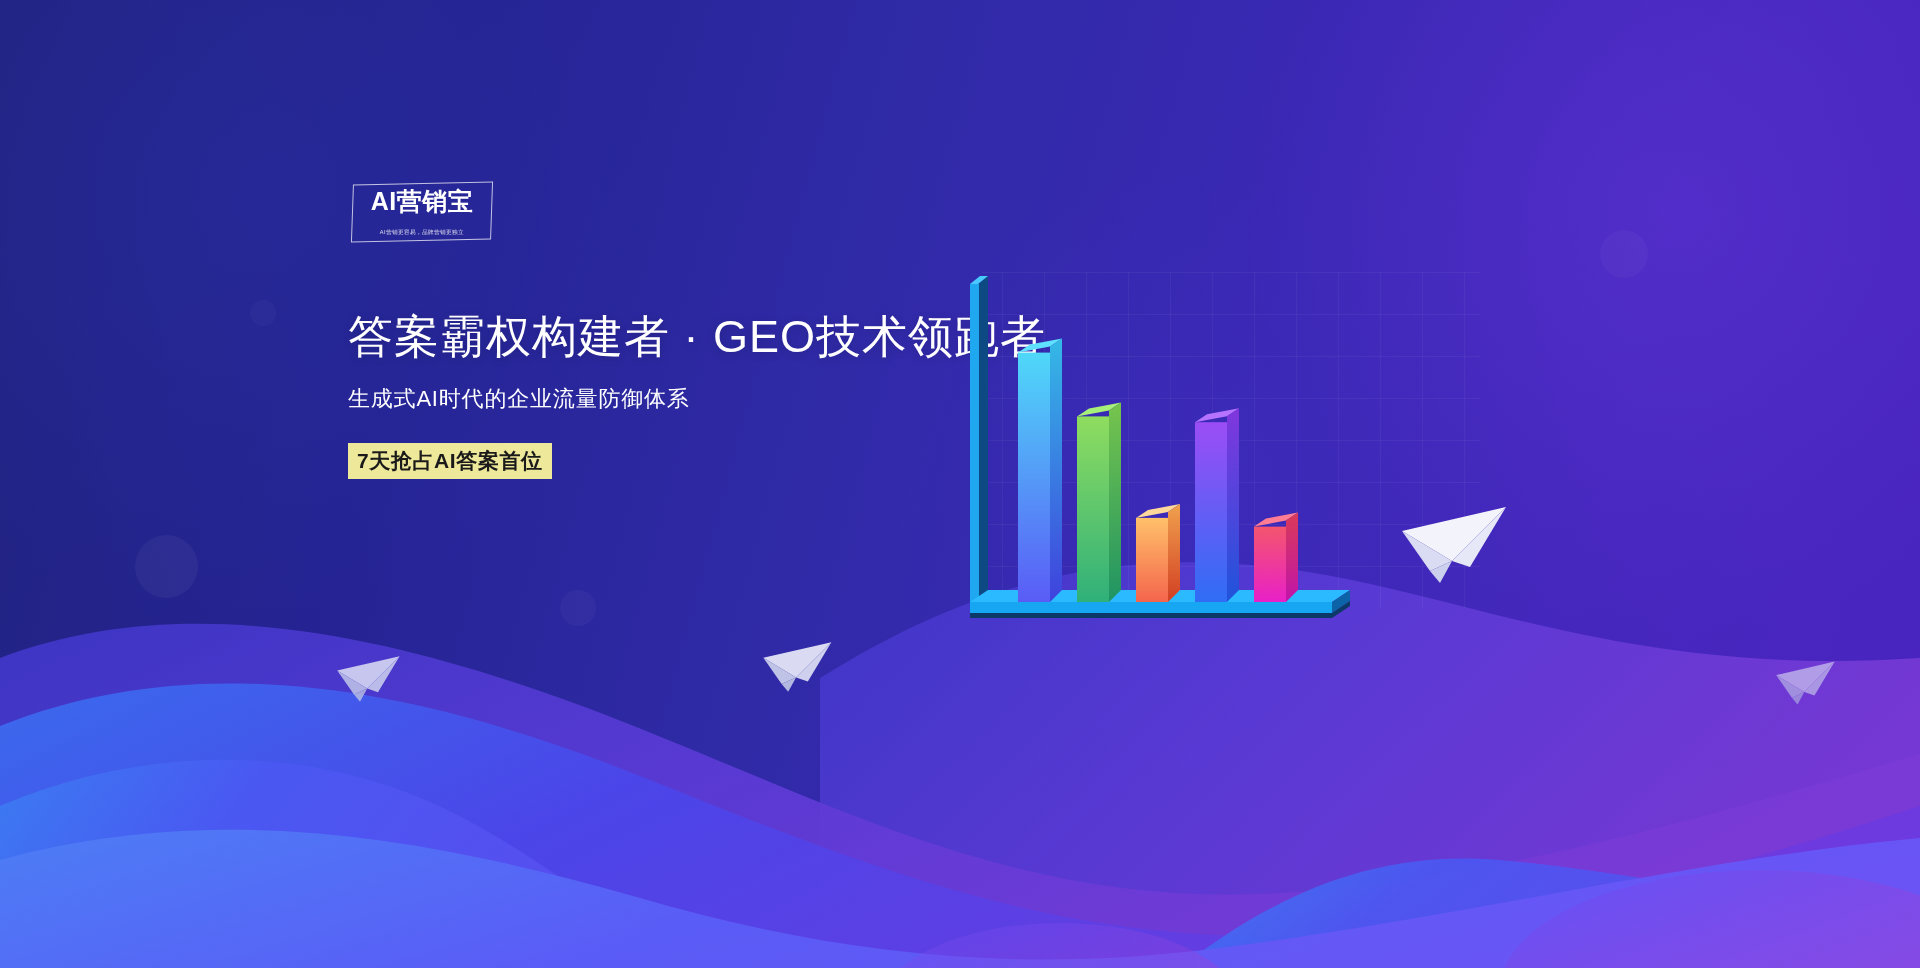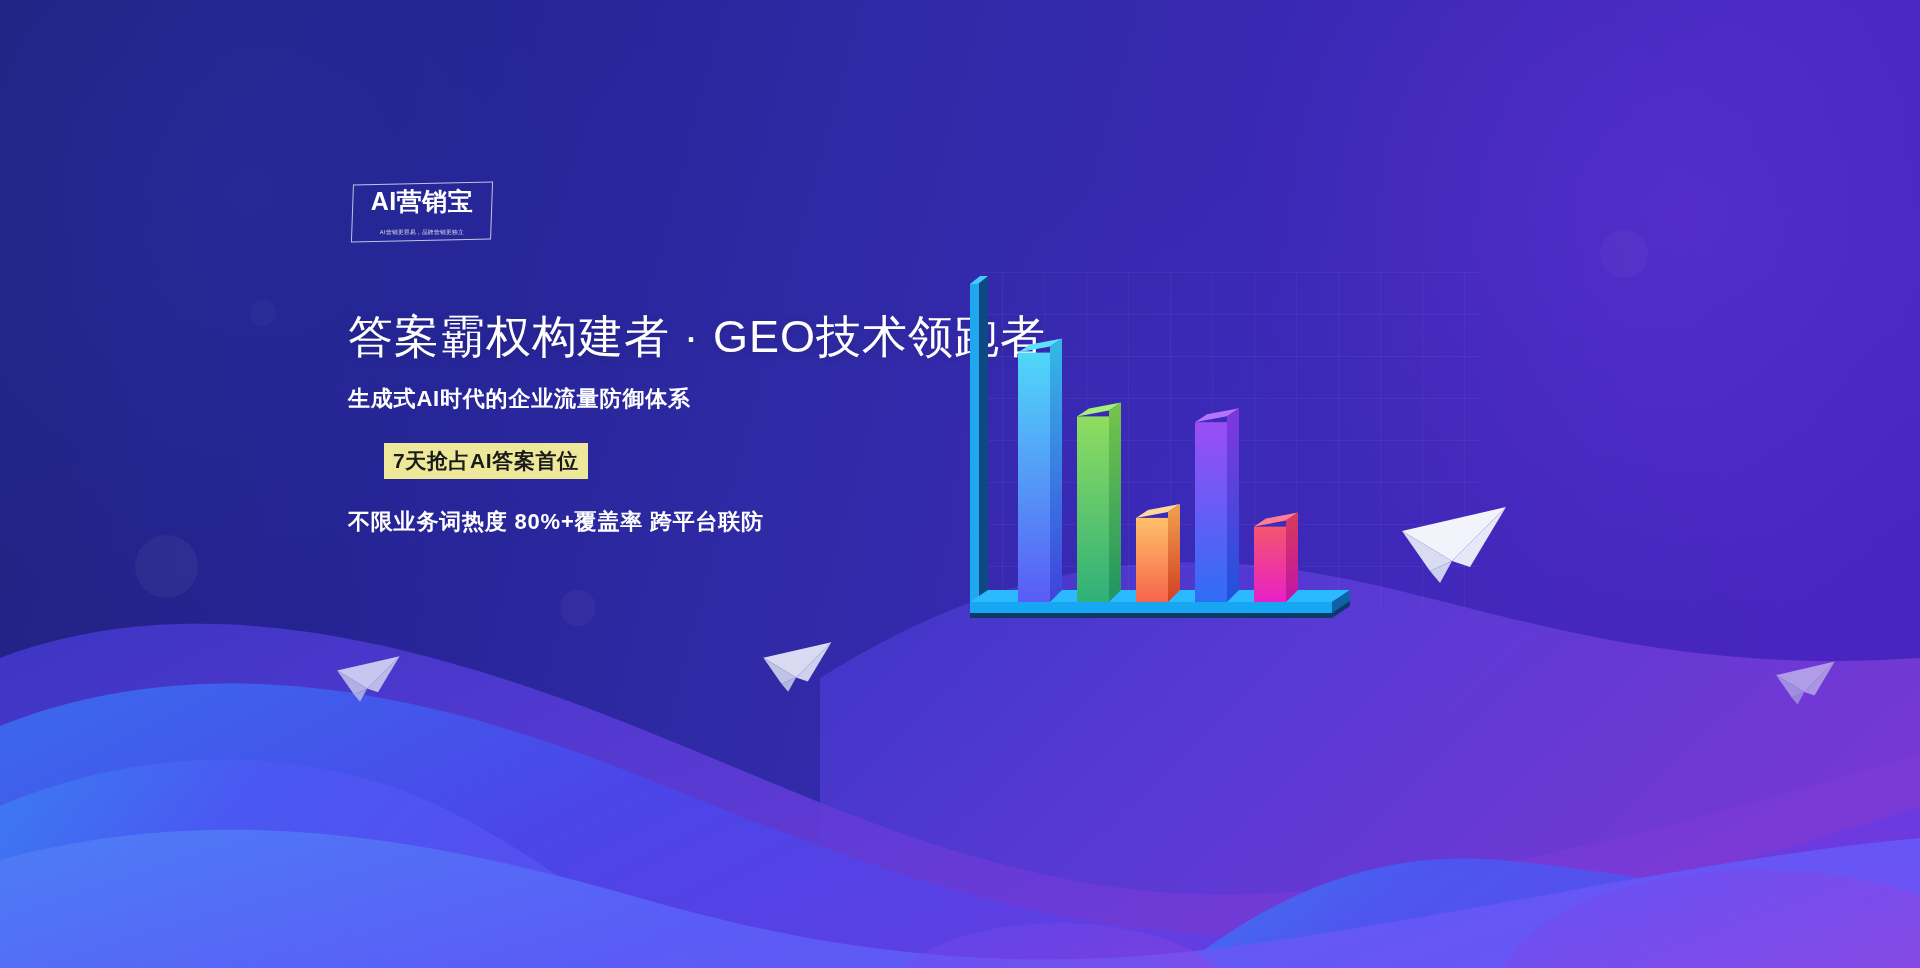--- a/index.html
+++ b/index.html
@@ -124,42 +124,41 @@
     font-weight: 400;
     line-height: 1.12;
     letter-spacing: 1px;
     margin: 0 0 26px 0;
     white-space: nowrap;
     text-shadow: 0 2px 10px rgba(0,0,0,0.16);
   }
   .subline {
     color: #ffffff;
     font-size: 22px;
-    font-weight: 700;
+    font-weight: 400;
     line-height: 1;
     letter-spacing: 0.8px;
     margin: 0 0 33px 0;
     white-space: nowrap;
   }
   .subline.last { margin-bottom: 0; }
   .highlight-row {
     margin: 0 0 32px 0;
     line-height: 1;
   }
   .highlight {
     display: inline-block;
     background: #eee89a;
     color: #1a1a1a;
     font-size: 21px;
     font-weight: 700;
     letter-spacing: 0.6px;
     padding: 7px 9px 8px 9px;
     line-height: 1;
     white-space: nowrap;
-    margin-left: 36px;
   }
 
   
   .chart {
     position: absolute;
     left: 960px;
     top: 272px;
     width: 520px;
     height: 420px;
   }
@@ -239,21 +238,20 @@
     <div class="logo-text">AI营销宝</div>
     <div class="logo-sub">AI营销更容易，品牌营销更独立</div>
   </div>
 
   <div class="copy">
     <h1 class="headline">答案霸权构建者 · GEO技术领跑者</h1>
     <p class="subline">生成式AI时代的企业流量防御体系</p>
     <div class="highlight-row">
       <span class="highlight">7天抢占AI答案首位</span>
     </div>
-    <p class="subline last">不限业务词热度 80%+覆盖率 跨平台联防</p>
   </div>
 
   <div class="chart">
     <svg width="520" height="420" viewBox="0 0 520 420">
       <defs>
 
         <pattern id="gridPat" width="42" height="42" patternUnits="userSpaceOnUse">
           <path d="M42 0 L0 0 0 42" fill="none" stroke="rgba(255,255,255,0.085)" stroke-width="1"></path>
         </pattern>
 

